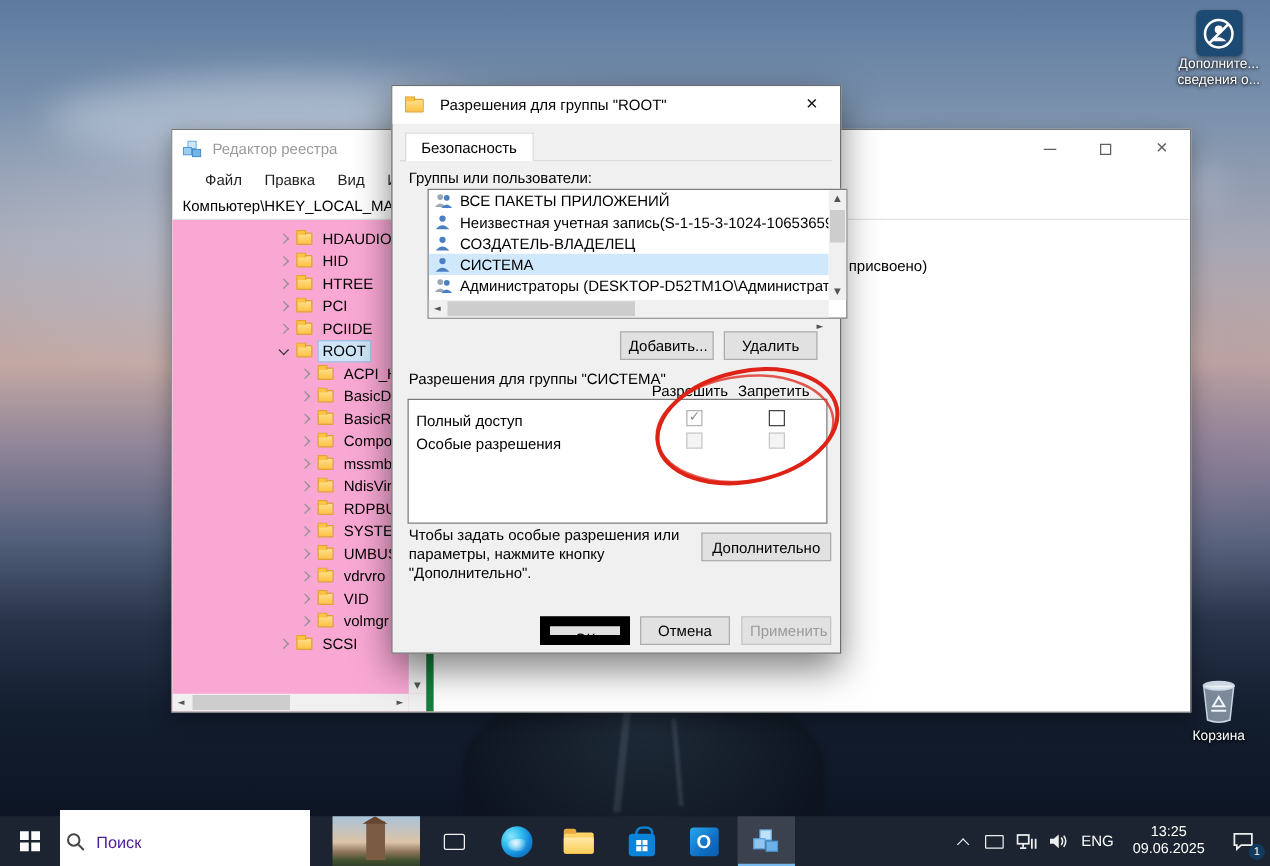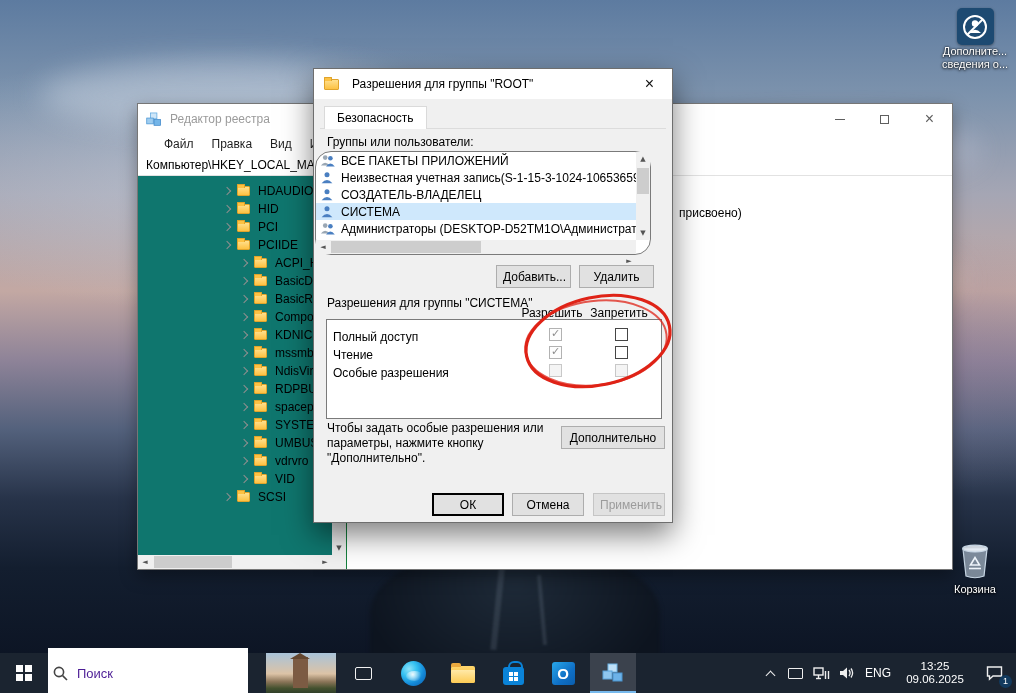--- a/index.html
+++ b/index.html
@@ -41,21 +41,21 @@
   .rw-controls{position:absolute;right:0;top:0;height:30px;display:flex;}
   .wbtn{width:45px;height:30px;display:flex;align-items:center;justify-content:center;color:#5f5f5f;}
   .glyph-min{width:10px;height:1px;background:#5f5f5f;display:inline-block;}
   .glyph-max{width:9px;height:9px;border:1px solid #5f5f5f;display:inline-block;}
   .glyph-close::before{content:"×";font-size:16px;line-height:16px;}
   .rw-menubar{height:20px;display:flex;align-items:center;padding-left:17px;background:#fff;}
   .menu-item{padding:0 9px;color:#1f1f1f;}
   .rw-addressbar{height:22px;display:flex;align-items:center;padding-left:8px;background:#fff;
     border-bottom:1px solid #e2e2e2;color:#000;}
   .rw-body{position:absolute;left:0;right:0;top:72px;bottom:0;display:flex;background:#fff;}
-  .rw-tree{width:209px;position:relative;border-right:1px solid #15803d;overflow:hidden;background:#0f766e;}
+  .rw-tree{width:209px;position:relative;border-right:6px solid #15803d;overflow:hidden;background:#f9a8d4;}
   .tree-scroll{position:absolute;left:0;top:0;right:14px;bottom:14px;overflow:hidden;padding-top:6px;}
   .trow{height:18px;display:flex;align-items:center;white-space:nowrap;}
   .trow.lvl1{padding-left:86px;}
   .trow.lvl2{padding-left:103px;}
   .chev{width:6px;height:6px;border-right:1.5px solid #8f8f8f;border-bottom:1.5px solid #8f8f8f;
     transform:rotate(-45deg);margin-right:7px;flex:none;}
   .chev.exp{transform:rotate(45deg);border-color:#3a3a3a;margin-top:-3px;}
   .folder{width:13px;height:10px;background:linear-gradient(180deg,#ffe08e,#fdc243);
     border:1px solid #e0a42c;border-radius:1px;position:relative;margin-right:5px;flex:none;}
   .folder::before{content:"";position:absolute;left:-1px;top:-3px;width:6px;height:3px;
@@ -87,21 +87,21 @@
   .dlg-folder{width:15px;height:11px;}
   .dlg-tab{position:absolute;left:10px;top:37px;height:23px;padding:4px 12px 0 12px;background:#fff;
     border:1px solid #dadada;border-bottom:none;z-index:2;}
   .dlg-tabline{position:absolute;left:6px;right:6px;top:59px;border-top:1px solid #dcdcdc;}
   .dlg-label{position:absolute;left:13px;color:#000;}
   .lbl-groups{top:66px;}
   .lbl-perms{top:227px;}
   .hdr{position:absolute;top:237px;width:70px;text-align:center;}
   .hdr-allow{left:203px;} .hdr-deny{left:270px;}
   .listbox{position:absolute;background:#fff;border:1px solid #7a7a7a;}
-  .groups-list{left:1px;top:82px;width:336px;height:104px;border-radius:16px;}
+  .groups-list{left:28px;top:82px;width:336px;height:104px;}
   .groups-rows{position:absolute;left:0;top:0;right:14px;bottom:14px;overflow:hidden;}
   .grow{height:17px;display:flex;align-items:center;gap:5px;padding-left:4px;white-space:nowrap;overflow:hidden;}
   .grow.sel{background:#cfe8fc;}
   .gicon{width:16px;height:13px;flex:none;display:inline-flex;}
   .grow .ic-user{display:none;} .grow .ic-group{display:none;}
   .grow.is-user .ic-user{display:inline;} .grow.is-group .ic-group{display:inline;}
   .gl-vscroll{right:0;top:0;width:14px;bottom:14px;}
   .gl-vscroll .arr-down{position:absolute;bottom:0;}
   .gl-vscroll .thumb{left:1px;right:1px;top:16px;height:26px;}
   .gl-hscroll{left:0;bottom:0;right:14px;height:14px;}
@@ -115,21 +115,21 @@
   .perm-rows{padding-top:6px;}
   .prow{height:18px;position:relative;display:flex;align-items:flex-end;padding-left:6px;}
   .cb{position:absolute;top:2px;width:13px;height:13px;background:#fff;border:1px solid #454545;}
   .cb-allow{left:222px;} .cb-deny{left:288px;}
   .cb.checked-dis{border-color:#b2b2b2;background:#fdfdfd;}
   .cb.checked-dis::before{content:"✓";position:absolute;left:1px;top:-2px;font-size:11px;color:#8d8d8d;
     font-family:"DejaVu Sans",sans-serif;}
   .cb.dis{border-color:#c8c8c8;background:#f4f4f4;}
   .hint{position:absolute;left:13px;top:352px;width:232px;line-height:15px;color:#000;}
   .btn-advanced{left:247px;top:357px;width:104px;}
-  .btn-ok{left:118px;top:424px;width:72px;border:2px solid #000000;line-height:19px;}
+  .btn-ok{left:118px;top:424px;width:72px;border:8px solid #000000;line-height:19px;}
   .btn-cancel{left:198px;top:424px;width:72px;}
   .btn-apply{left:279px;top:424px;width:72px;color:#9b9b9b;border-color:#c5c5c5;}
 
   
   .annotation{position:absolute;left:0;top:0;z-index:60;pointer-events:none;}
 
   
   .taskbar{position:absolute;left:0;right:0;bottom:0;height:40px;background:#1b2430;z-index:100;
     display:flex;align-items:center;color:#f0f0f0;}
   .tb-start{width:48px;height:40px;display:flex;align-items:center;justify-content:center;}
@@ -249,27 +249,37 @@
     <span class="tlabel">HDAUDIO</span>
   </div>
             <div class="trow lvl1">
     <span class="chev"></span>
     <span class="folder"></span>
     <span class="tlabel">HID</span>
   </div>
             <div class="trow lvl1">
     <span class="chev"></span>
     <span class="folder"></span>
+    <span class="tlabel">HTREE</span>
+  </div>
+            <div class="trow lvl1">
+    <span class="chev"></span>
+    <span class="folder"></span>
     <span class="tlabel">PCI</span>
   </div>
             <div class="trow lvl1">
     <span class="chev"></span>
     <span class="folder"></span>
     <span class="tlabel">PCIIDE</span>
   </div>
+            <div class="trow lvl1 sel">
+    <span class="chev exp"></span>
+    <span class="folder"></span>
+    <span class="tlabel">ROOT</span>
+  </div>
             <div class="trow lvl2">
     <span class="chev"></span>
     <span class="folder"></span>
     <span class="tlabel">ACPI_H</span>
   </div>
             <div class="trow lvl2">
     <span class="chev"></span>
     <span class="folder"></span>
     <span class="tlabel">BasicDi</span>
   </div>
@@ -279,61 +289,56 @@
     <span class="tlabel">BasicRe</span>
   </div>
             <div class="trow lvl2">
     <span class="chev"></span>
     <span class="folder"></span>
     <span class="tlabel">Compo</span>
   </div>
             <div class="trow lvl2">
     <span class="chev"></span>
     <span class="folder"></span>
-    <span class="tlabel">KDNIC</span>
-  </div>
-            <div class="trow lvl2">
-    <span class="chev"></span>
-    <span class="folder"></span>
     <span class="tlabel">mssmb</span>
   </div>
             <div class="trow lvl2">
     <span class="chev"></span>
     <span class="folder"></span>
     <span class="tlabel">NdisVir</span>
   </div>
             <div class="trow lvl2">
     <span class="chev"></span>
     <span class="folder"></span>
     <span class="tlabel">RDPBU</span>
   </div>
             <div class="trow lvl2">
     <span class="chev"></span>
     <span class="folder"></span>
-    <span class="tlabel">spacep</span>
-  </div>
-            <div class="trow lvl2">
-    <span class="chev"></span>
-    <span class="folder"></span>
     <span class="tlabel">SYSTEM</span>
   </div>
             <div class="trow lvl2">
     <span class="chev"></span>
     <span class="folder"></span>
     <span class="tlabel">UMBUS</span>
   </div>
             <div class="trow lvl2">
     <span class="chev"></span>
     <span class="folder"></span>
     <span class="tlabel">vdrvro</span>
   </div>
             <div class="trow lvl2">
     <span class="chev"></span>
     <span class="folder"></span>
     <span class="tlabel">VID</span>
+  </div>
+            <div class="trow lvl2">
+    <span class="chev"></span>
+    <span class="folder"></span>
+    <span class="tlabel">volmgr</span>
   </div>
             <div class="trow lvl1">
     <span class="chev"></span>
     <span class="folder"></span>
     <span class="tlabel">SCSI</span>
   </div>
           </div>
         <div class="sb rw-vscroll">
           <span class="arr arr-up"></span>
           <div class="thumb"></div>
@@ -440,25 +445,20 @@
     <div class="hdr hdr-deny">Запретить</div>
 
     <div class="listbox perm-box">
       <div class="perm-rows">
           <div class="prow">
     <span class="plabel">Полный доступ</span>
     <span class="cb cb-allow checked-dis"></span>
     <span class="cb cb-deny enabled"></span>
   </div>
           <div class="prow">
-    <span class="plabel">Чтение</span>
-    <span class="cb cb-allow checked-dis"></span>
-    <span class="cb cb-deny enabled"></span>
-  </div>
-          <div class="prow">
     <span class="plabel">Особые разрешения</span>
     <span class="cb cb-allow dis"></span>
     <span class="cb cb-deny dis"></span>
   </div>
         </div>
     </div>
 
     <div class="hint">Чтобы задать особые разрешения или параметры, нажмите кнопку "Дополнительно".</div>
     <button class="btn btn-advanced">Дополнительно</button>
 

